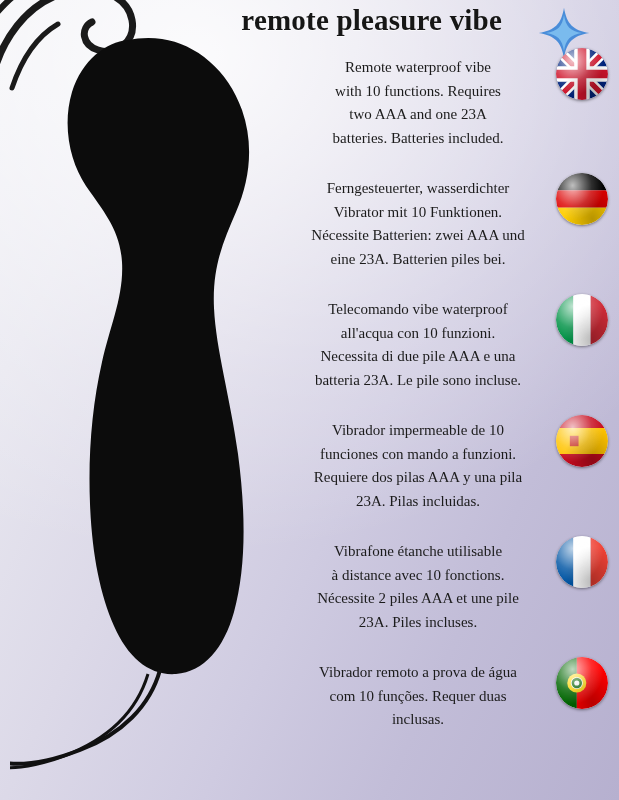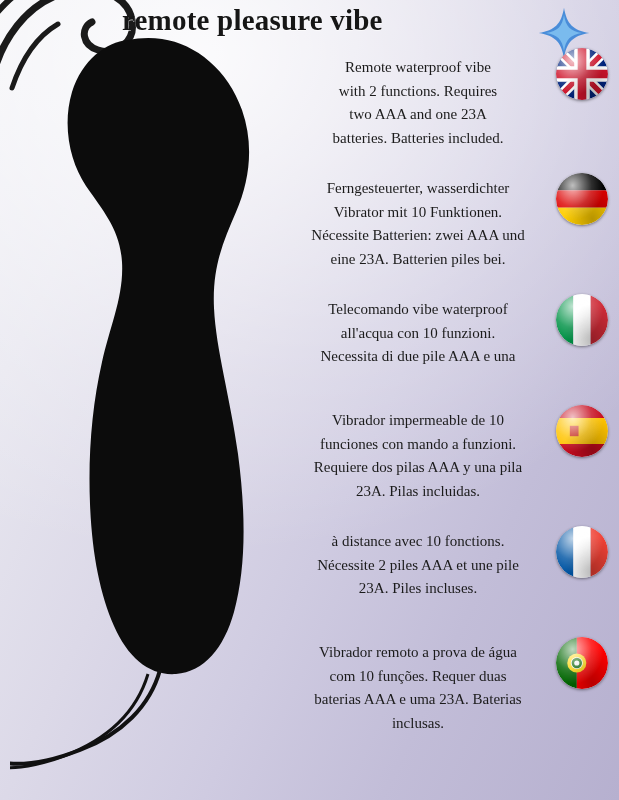--- a/index.html
+++ b/index.html
@@ -41,21 +41,21 @@
     width: 170px;
     height: 120px;
     pointer-events: none;
   }
 
   .title {
     position: absolute;
     left: 122px;
     top: 4px;
     width: 380px;
-    text-align: left;
+    text-align: right;
     font-family: "Liberation Serif", serif;
     font-weight: bold;
     font-size: 29px;
     letter-spacing: 0.2px;
     color: #161616;
     text-shadow: 0 1px 0 rgba(255,255,255,0.6);
   }
 
   .sparkle {
     position: absolute;
@@ -153,21 +153,21 @@
              C140,3 128,4 118,6 Z" fill="#0c0c0c"></path>
 
     <path d="M150,636 C140,672 112,700 70,716 C34,730 8,732 -12,728" fill="none" stroke="#111111" stroke-width="4"></path>
     <path d="M138,640 C126,680 96,706 54,722 C22,734 -4,736 -20,732" fill="none" stroke="#111111" stroke-width="3"></path>
   </svg>
 
   <div class="text-column">
 
     <div class="lang-block">
       <p>Remote waterproof vibe</p>
-      <p>with 2 functions. Requires</p>
+      <p>with 10 functions. Requires</p>
       <p>two AAA and one 23A</p>
       <p>batteries. Batteries included.</p>
       <span class="flag" style="top:-8px;">
         <svg viewBox="0 0 60 60">
           <circle cx="30" cy="30" r="30" fill="#00247d"></circle>
           <g clip-path="url(#ukclip)">
             <clipPath id="ukclip">
                 <circle cx="30" cy="30" r="30"></circle>
               </clipPath>
             <path d="M0,0 L60,60 M60,0 L0,60" stroke="#ffffff" stroke-width="12"></path>
@@ -197,20 +197,21 @@
           </g>
         </svg>
         <span class="gloss"></span>
       </span>
     </div>
 
     <div class="lang-block">
       <p>Telecomando vibe waterproof</p>
       <p>all'acqua con 10 funzioni.</p>
       <p>Necessita di due pile AAA e una</p>
+      <p>batteria 23A. Le pile sono incluse.</p>
       <span class="flag" style="top:-4px;">
         <svg viewBox="0 0 60 60">
           <clipPath id="itclip">
               <circle cx="30" cy="30" r="30"></circle>
             </clipPath>
           <g clip-path="url(#itclip)">
             <rect x="0" y="0" width="20" height="60" fill="#009246"></rect>
             <rect x="20" y="0" width="20" height="60" fill="#ffffff"></rect>
             <rect x="40" y="0" width="20" height="60" fill="#ce2b37"></rect>
           </g>
@@ -234,20 +235,21 @@
             <rect x="0" y="15" width="60" height="30" fill="#ffc400"></rect>
             <rect x="0" y="45" width="60" height="15" fill="#c60b1e"></rect>
             <rect x="16" y="24" width="10" height="12" fill="#c60b1e" opacity="0.85"></rect>
           </g>
         </svg>
         <span class="gloss"></span>
       </span>
     </div>
 
     <div class="lang-block">
+      <p>Vibrafone étanche utilisable</p>
       <p>à distance avec 10 fonctions.</p>
       <p>Nécessite 2 piles AAA et une pile</p>
       <p>23A. Piles incluses.</p>
       <span class="flag" style="top:-4px;">
         <svg viewBox="0 0 60 60">
           <clipPath id="frclip">
               <circle cx="30" cy="30" r="30"></circle>
             </clipPath>
           <g clip-path="url(#frclip)">
             <rect x="0" y="0" width="20" height="60" fill="#0055a4"></rect>
@@ -255,21 +257,20 @@
             <rect x="40" y="0" width="20" height="60" fill="#ef4135"></rect>
           </g>
         </svg>
         <span class="gloss"></span>
       </span>
     </div>
 
     <div class="lang-block">
       <p>Vibrador remoto a prova de água</p>
       <p>com 10 funções. Requer duas</p>
-      <p>baterias AAA e uma 23A. Baterias</p>
       <p>inclusas.</p>
       <span class="flag" style="top:-4px;">
         <svg viewBox="0 0 60 60">
           <clipPath id="ptclip">
               <circle cx="30" cy="30" r="30"></circle>
             </clipPath>
           <g clip-path="url(#ptclip)">
             <rect x="0" y="0" width="24" height="60" fill="#006600"></rect>
             <rect x="24" y="0" width="36" height="60" fill="#ff0000"></rect>
             <circle cx="24" cy="30" r="11" fill="#ffd700"></circle>

